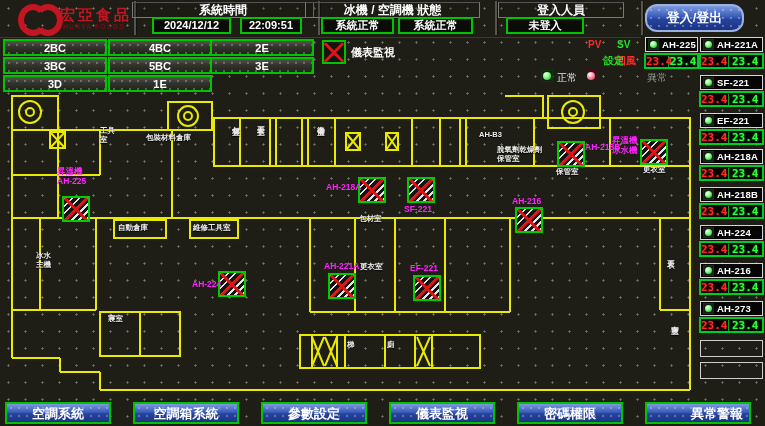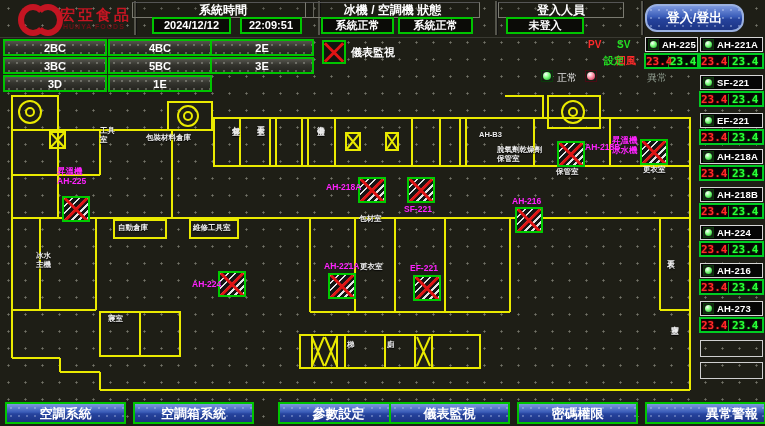--- a/index.html
+++ b/index.html
@@ -62,21 +62,21 @@
   #plan-svg{position:absolute;left:0;top:92px;pointer-events:none;}
   .ahu-marker{position:absolute;width:28px;height:26px;box-sizing:border-box;border:2px solid #00cc00;overflow:hidden;cursor:pointer;
     background:repeating-linear-gradient(135deg,#e4e4e4 0 2px,#141414 2px 5px);}
   .ahu-marker .xb{position:absolute;left:-4px;top:10px;width:32px;height:3px;background:#e01414;}
   .plan-label{position:absolute;color:#ff22ff;font-size:8.5px;font-weight:bold;line-height:9.5px;white-space:pre-line;
     text-shadow:0 0 1px #80008,0 0 2px rgba(0,0,0,.8);}
   .room-label{position:absolute;color:#ececec;font-size:7.5px;font-weight:bold;line-height:8.5px;white-space:pre-line;
     text-shadow:0 1px 1px #000;}
   .room-label.vert{writing-mode:vertical-rl;letter-spacing:1px;}
   
-  .bottom-btn{position:absolute;top:402px;width:121px;height:22px;box-sizing:border-box;border:2px solid #00c400;
+  .bottom-btn{position:absolute;top:402px;width:106px;height:22px;box-sizing:border-box;border:2px solid #00c400;
     color:#fff;font-size:13px;font-weight:bold;text-align:center;line-height:18px;cursor:pointer;
     background-image:radial-gradient(rgba(220,230,255,.3) .7px,transparent 1.2px),linear-gradient(#7d99e0,#3a5cb8 45%,#26439d 55%,#1b3383);
     background-size:8px 8px,100% 100%;font-family:"Liberation Sans",sans-serif;}
 </style>
 </head>
 <body>
 
 <div id="screen">
 
   <div id="header">
@@ -318,19 +318,19 @@
       <div class="unit-vals" style="left: 699px; top: 317px; width: 65px;">
         <span class="val pv">23.4</span>
         <span class="val sv">23.4</span>
       </div>
       <div class="empty-slot" style="left: 700px; top: 340px;"></div>
       <div class="empty-slot" style="left: 700px; top: 362px;"></div>
     </div>
   <div id="bottom-nav">
       <button class="bottom-btn" style="left: 5px;">空調系統</button>
       <button class="bottom-btn" style="left: 133px;">空調箱系統</button>
-      <button class="bottom-btn" style="left: 261px; margin-left: 17px;">參數設定</button>
+      <button class="bottom-btn" style="left: 261px;">參數設定</button>
       <button class="bottom-btn" style="left: 389px;">儀表監視</button>
       <button class="bottom-btn" style="left: 517px;">密碼權限</button>
       <button class="bottom-btn" style="left: 645px; text-align: right;">異常警報</button>
     </div>
 
 </div>
 
 </body></html>

